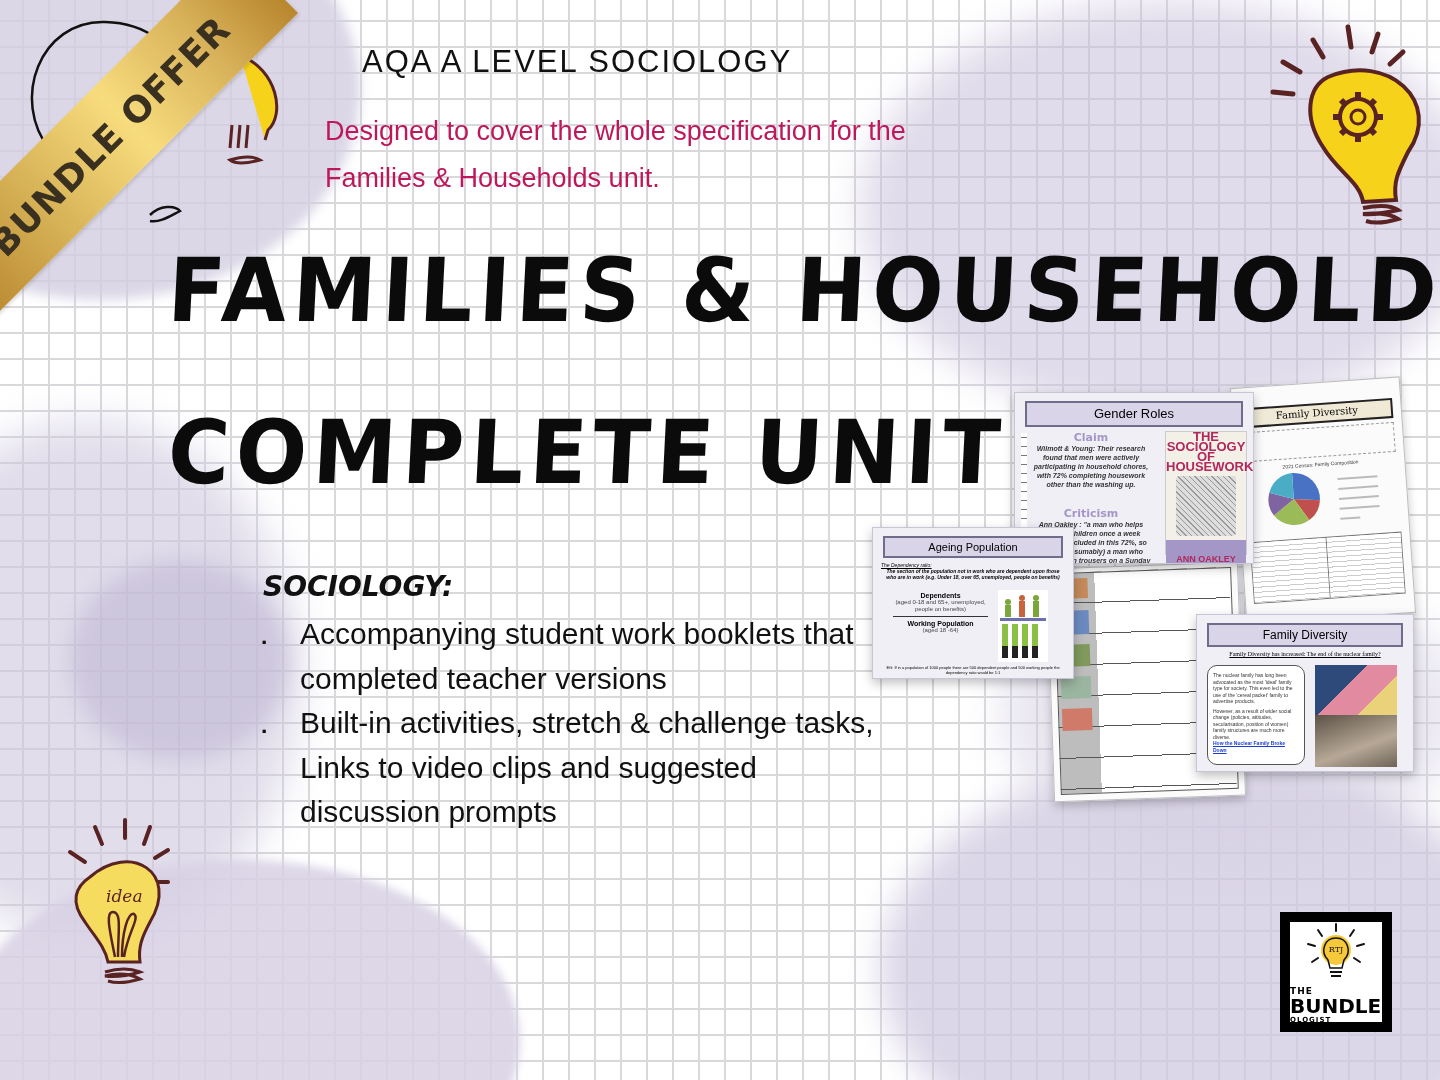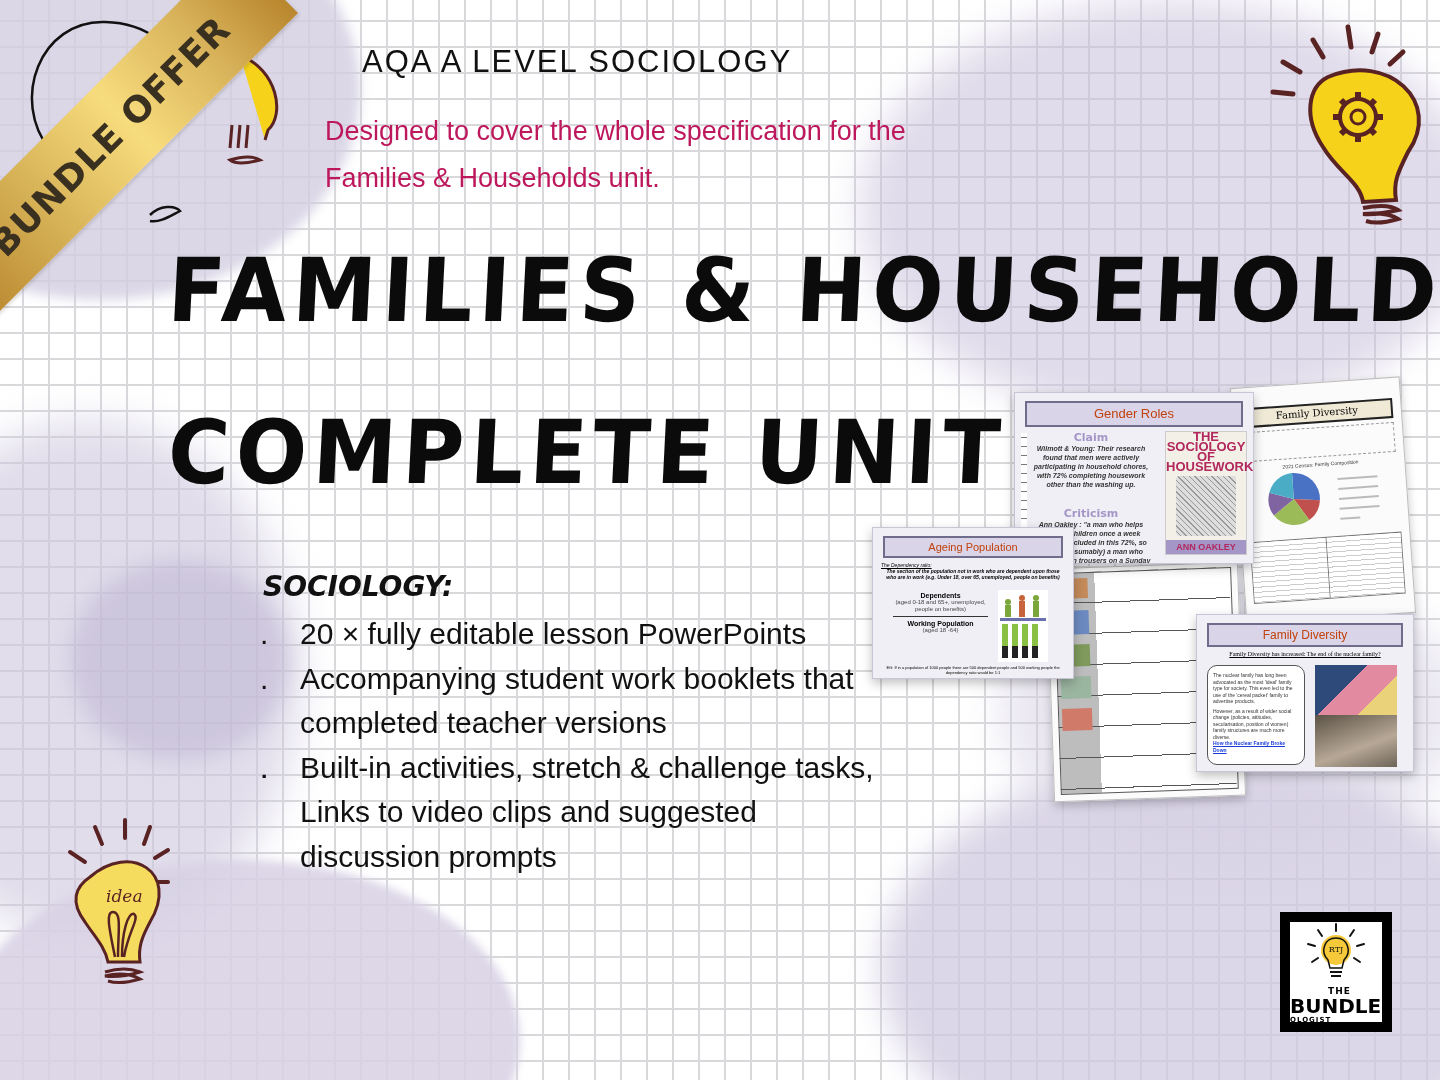--- a/index.html
+++ b/index.html
@@ -63,33 +63,33 @@
   
   .bulb { position: absolute; }
 
   
   .slide {
     position: absolute; background: #f1eff6; border: 1px solid #c9c4d6;
     box-shadow: 0 4px 10px rgba(0,0,0,0.25); overflow: hidden;
   }
   .slide .shead {
     margin: 8px 10px 4px 10px; height: 22px; background: #d9d4e8; border: 2px solid #6f6c8c;
-    text-align: center; font-size: 13px; line-height: 22px; font-family: "Liberation Sans", sans-serif; color: #c2410c;
+    text-align: center; font-size: 13px; line-height: 22px; font-family: "Liberation Sans", sans-serif; color: #000000;
   }
   .tiny { font-family: "Liberation Sans", sans-serif; font-size: 8px; color: #333; }
   .doc {
     position: absolute; background: #fbfbfb; border: 1px solid #bdbdbd; box-shadow: 0 4px 10px rgba(0,0,0,0.22);
     overflow: hidden;
   }
 
   .logo {
     position: absolute; left: 1280px; top: 912px; width: 112px; height: 120px; background: #fff;
     border: 10px solid #000; box-sizing: border-box; 
   }
-  .logo .the { font-family: "DejaVu Sans", sans-serif; font-weight: bold; font-size: 9px; letter-spacing: 1px; margin-top: 0; padding-left: 38px; }
+  .logo .the { font-family: "DejaVu Sans", sans-serif; font-weight: bold; font-size: 9px; letter-spacing: 1px; margin-top: 0; }
   .logo .social { font-family: "DejaVu Sans", sans-serif; font-weight: 900; font-size: 20px; line-height: 20px; }
   .logo .ologist { font-family: "DejaVu Sans", sans-serif; font-weight: bold; font-size: 7px; letter-spacing: 1px; }
 </style>
 </head>
 <body>
 
 <div class="wash w1"></div>
 <div class="wash w2"></div>
 <div class="wash w3"></div>
 <div class="wash w4"></div>
@@ -139,21 +139,21 @@
       <line x1="77" y1="108" x2="73" y2="112"></line>
   </g>
   <path d="M95 186 q25 -5 35 2 q-20 5 -35 4 q25 -2 35 5 q-20 6 -32 2" fill="none" stroke="#5a2323" stroke-width="4"></path>
 </svg>
 
 <div class="title t1">FAMILIES &amp; HOUSEHOLDS</div>
 <div class="title t2">COMPLETE UNIT</div>
 
 <div class="includes-head">SOCIOLOGY:</div>
 <ul class="list">
-  <li><span class="bullet">.</span><span>20 × fully editable lesson PowerPoints</span></li>
+  <li><span class="bullet">.</span></li>
   <li><span class="bullet">.</span><span>Accompanying student work booklets that completed teacher versions</span></li>
   <li><span class="bullet">.</span></li>
   <li><span class="bullet">.</span><span>Built-in activities, stretch &amp; challenge tasks, Links to video clips and suggested discussion prompts</span></li>
 </ul>
 
 <svg class="bulb" style="left:50px;top:812px" width="130" height="185" viewBox="0 0 130 185">
   <g stroke="#5a2323" stroke-width="4" stroke-linecap="round">
     <line x1="20" y1="40" x2="35" y2="50"></line>
     <line x1="45" y1="15" x2="52" y2="32"></line>
     <line x1="75" y1="8" x2="75" y2="26"></line>
@@ -212,21 +212,21 @@
   <div style="position:absolute;left:6px;top:40px;width:6px;height:125px;background:repeating-linear-gradient(#fff 0 4px,#777 4px 5px,#fff 5px 9px);"></div>
   <div style="position:absolute;left:16px;top:38px;width:120px;text-align:center;">
     <div style="font-family:'DejaVu Sans',sans-serif;font-weight:bold;font-size:11px;color:#a497c8;">Claim</div>
     <div style="font-family:'Liberation Sans',sans-serif;font-style:italic;font-weight:bold;font-size:7px;line-height:9px;color:#333;">Wilmott &amp; Young: Their research found that men were actively participating in household chores, with 72% completing housework other than the washing up.</div>
     <div style="font-family:'DejaVu Sans',sans-serif;font-weight:bold;font-size:11px;color:#a497c8;margin-top:18px;">Criticism</div>
     <div style="font-family:'Liberation Sans',sans-serif;font-style:italic;font-weight:bold;font-size:7px;line-height:9px;color:#333;">Ann Oakley : "a man who helps with the children once a week would be included in this 72%, so would (presumably) a man who irons his own trousers on a Sunday afternoon."</div>
   </div>
   <div style="position:absolute;left:150px;top:38px;width:80px;height:122px;background:#f3f0e8;border:1px solid #ccc;text-align:center;">
     <div style="font-family:'Liberation Sans',sans-serif;font-weight:bold;font-size:13px;color:#b2275c;line-height:10px;margin-top:0;">THE SOCIOLOGY OF HOUSEWORK</div>
     <div style="margin:4px auto;width:60px;height:60px;background:repeating-linear-gradient(45deg,#ddd 0 3px,#999 3px 4px);border-radius:4px;"></div>
-    <div style="background:#a497c8;color:#b2275c;font-family:'Liberation Sans',sans-serif;font-weight:bold;font-size:9px;padding:2px 0;">ANN OAKLEY</div>
+    <div style="background:#a497c8;color:#b2275c;font-family:'Liberation Sans',sans-serif;font-weight:bold;font-size:9px;padding:14px 0;">ANN OAKLEY</div>
   </div>
 </div>
 
 <div class="slide" style="left:872px;top:527px;width:200px;height:150px;">
   <div class="shead" style="height:18px;line-height:18px;font-size:11px;">Ageing Population</div>
   <div style="padding:0 8px;">
     <div style="font-family:'Liberation Sans',sans-serif;font-size:5px;text-decoration:underline;font-style:italic;">The Dependency ratio:</div>
     <div style="font-family:'Liberation Sans',sans-serif;font-size:5px;font-style:italic;font-weight:bold;text-align:center;line-height:6px;">The section of the population not in work who are dependent upon those who are in work (e.g. Under 18, over 65, unemployed, people on benefits)</div>
   </div>
   <div style="position:absolute;left:20px;top:64px;width:95px;text-align:center;font-family:'Liberation Sans',sans-serif;">

